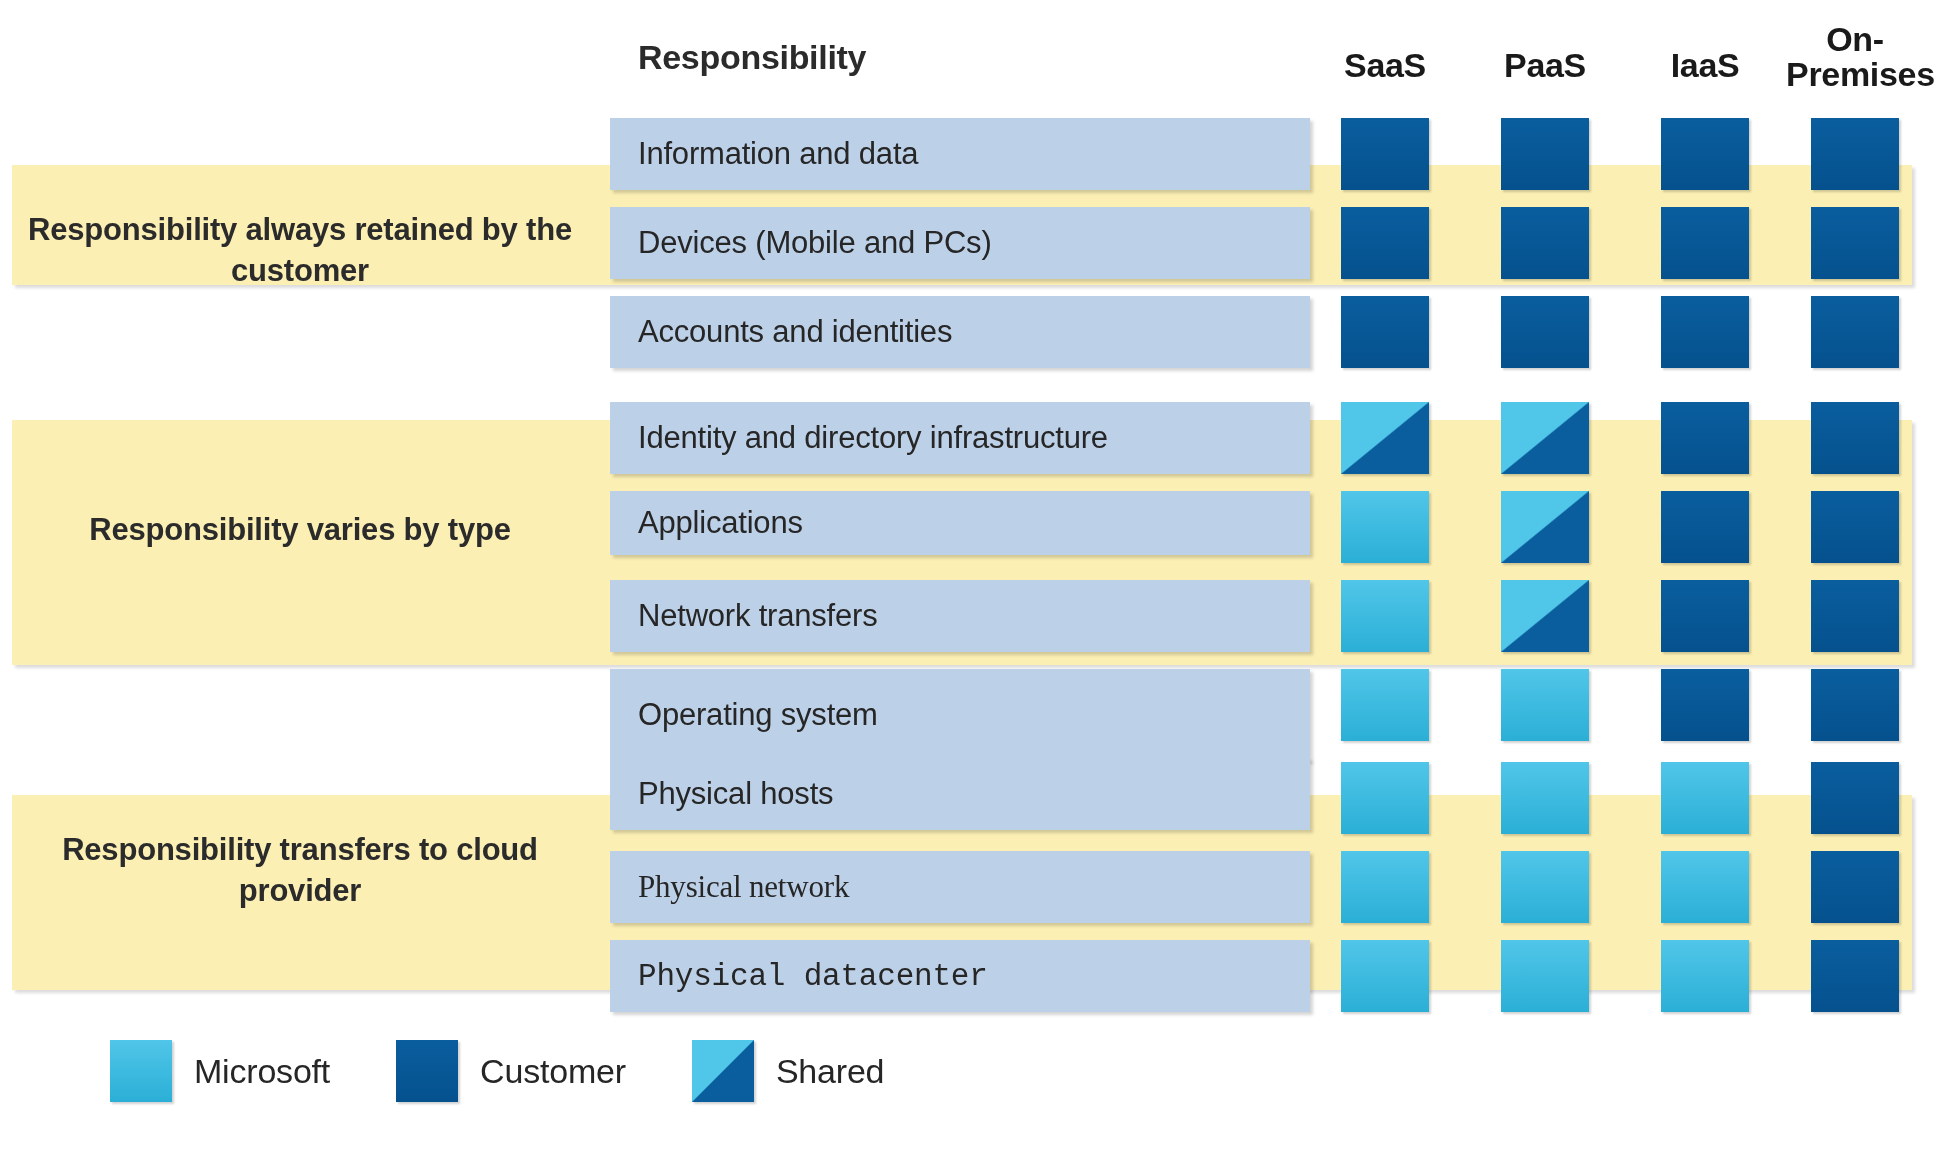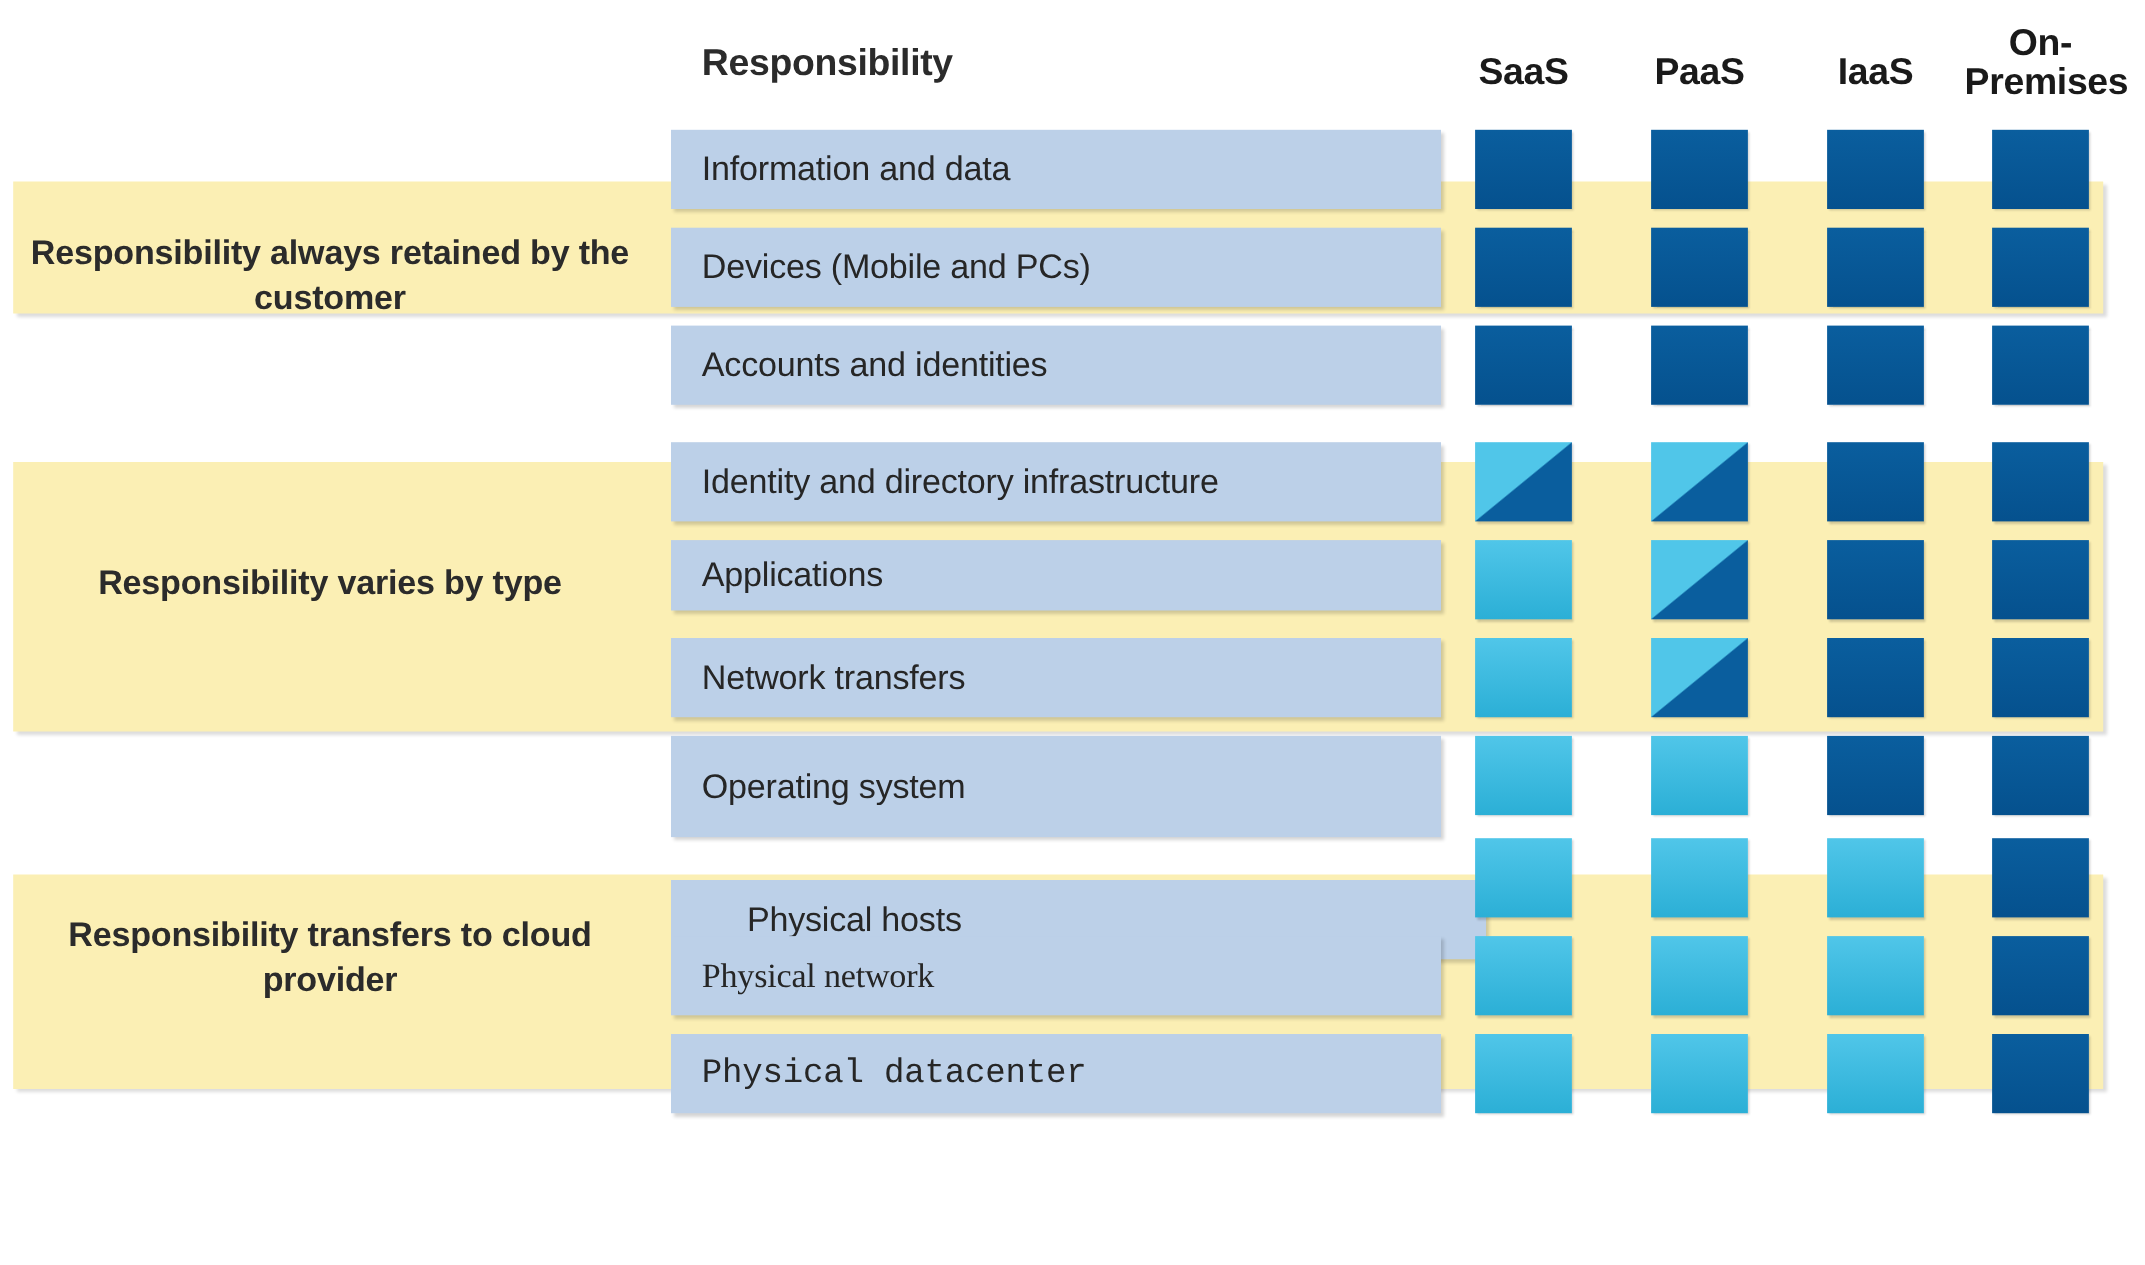--- a/index.html
+++ b/index.html
@@ -181,21 +181,21 @@
       </div>
       <div class="resp-bar" style="top: 491px; height: 64px; text-align: right;">
         <span class="txt">Applications</span>
       </div>
       <div class="resp-bar" style="top: 580px; height: 72px;">
         <span class="txt">Network transfers</span>
       </div>
       <div class="resp-bar" style="top: 669px; height: 92px;">
         <span class="txt">Operating system</span>
       </div>
-      <div class="resp-bar" style="top: 800px; height: 72px; padding-left: 41px;">
+      <div class="resp-bar" style="top: 758px; height: 72px;">
         <span class="txt">Physical hosts</span>
       </div>
       <div class="resp-bar" style="top: 851px; height: 72px; font-family: Liberation Serif, serif;">
         <span class="txt">Physical network</span>
       </div>
       <div class="resp-bar" style="top: 940px; height: 72px; font-family: Liberation Mono, monospace;">
         <span class="txt">Physical datacenter</span>
       </div>
     </div>
 
@@ -235,14 +235,28 @@
       <div class="cell microsoft" style="left: 1341px; top: 851px; width: 88px; height: 72px;"></div>
       <div class="cell microsoft" style="left: 1501px; top: 851px; width: 88px; height: 72px;"></div>
       <div class="cell microsoft" style="left: 1661px; top: 851px; width: 88px; height: 72px;"></div>
       <div class="cell customer" style="left: 1811px; top: 851px; width: 88px; height: 72px;"></div>
       <div class="cell microsoft" style="left: 1341px; top: 940px; width: 88px; height: 72px;"></div>
       <div class="cell microsoft" style="left: 1501px; top: 940px; width: 88px; height: 72px;"></div>
       <div class="cell microsoft" style="left: 1661px; top: 940px; width: 88px; height: 72px;"></div>
       <div class="cell customer" style="left: 1811px; top: 940px; width: 88px; height: 72px;"></div>
     </div>
 
+  <div class="legend" id="legend">
+      <div class="legend-item">
+        <div class="legend-swatch microsoft"></div>
+        <div class="legend-label">Microsoft</div>
+      </div>
+      <div class="legend-item">
+        <div class="legend-swatch customer"></div>
+        <div class="legend-label">Customer</div>
+      </div>
+      <div class="legend-item">
+        <div class="legend-swatch shared"></div>
+        <div class="legend-label">Shared</div>
+      </div>
+    </div>
 
 </div>
 
 </body></html>

